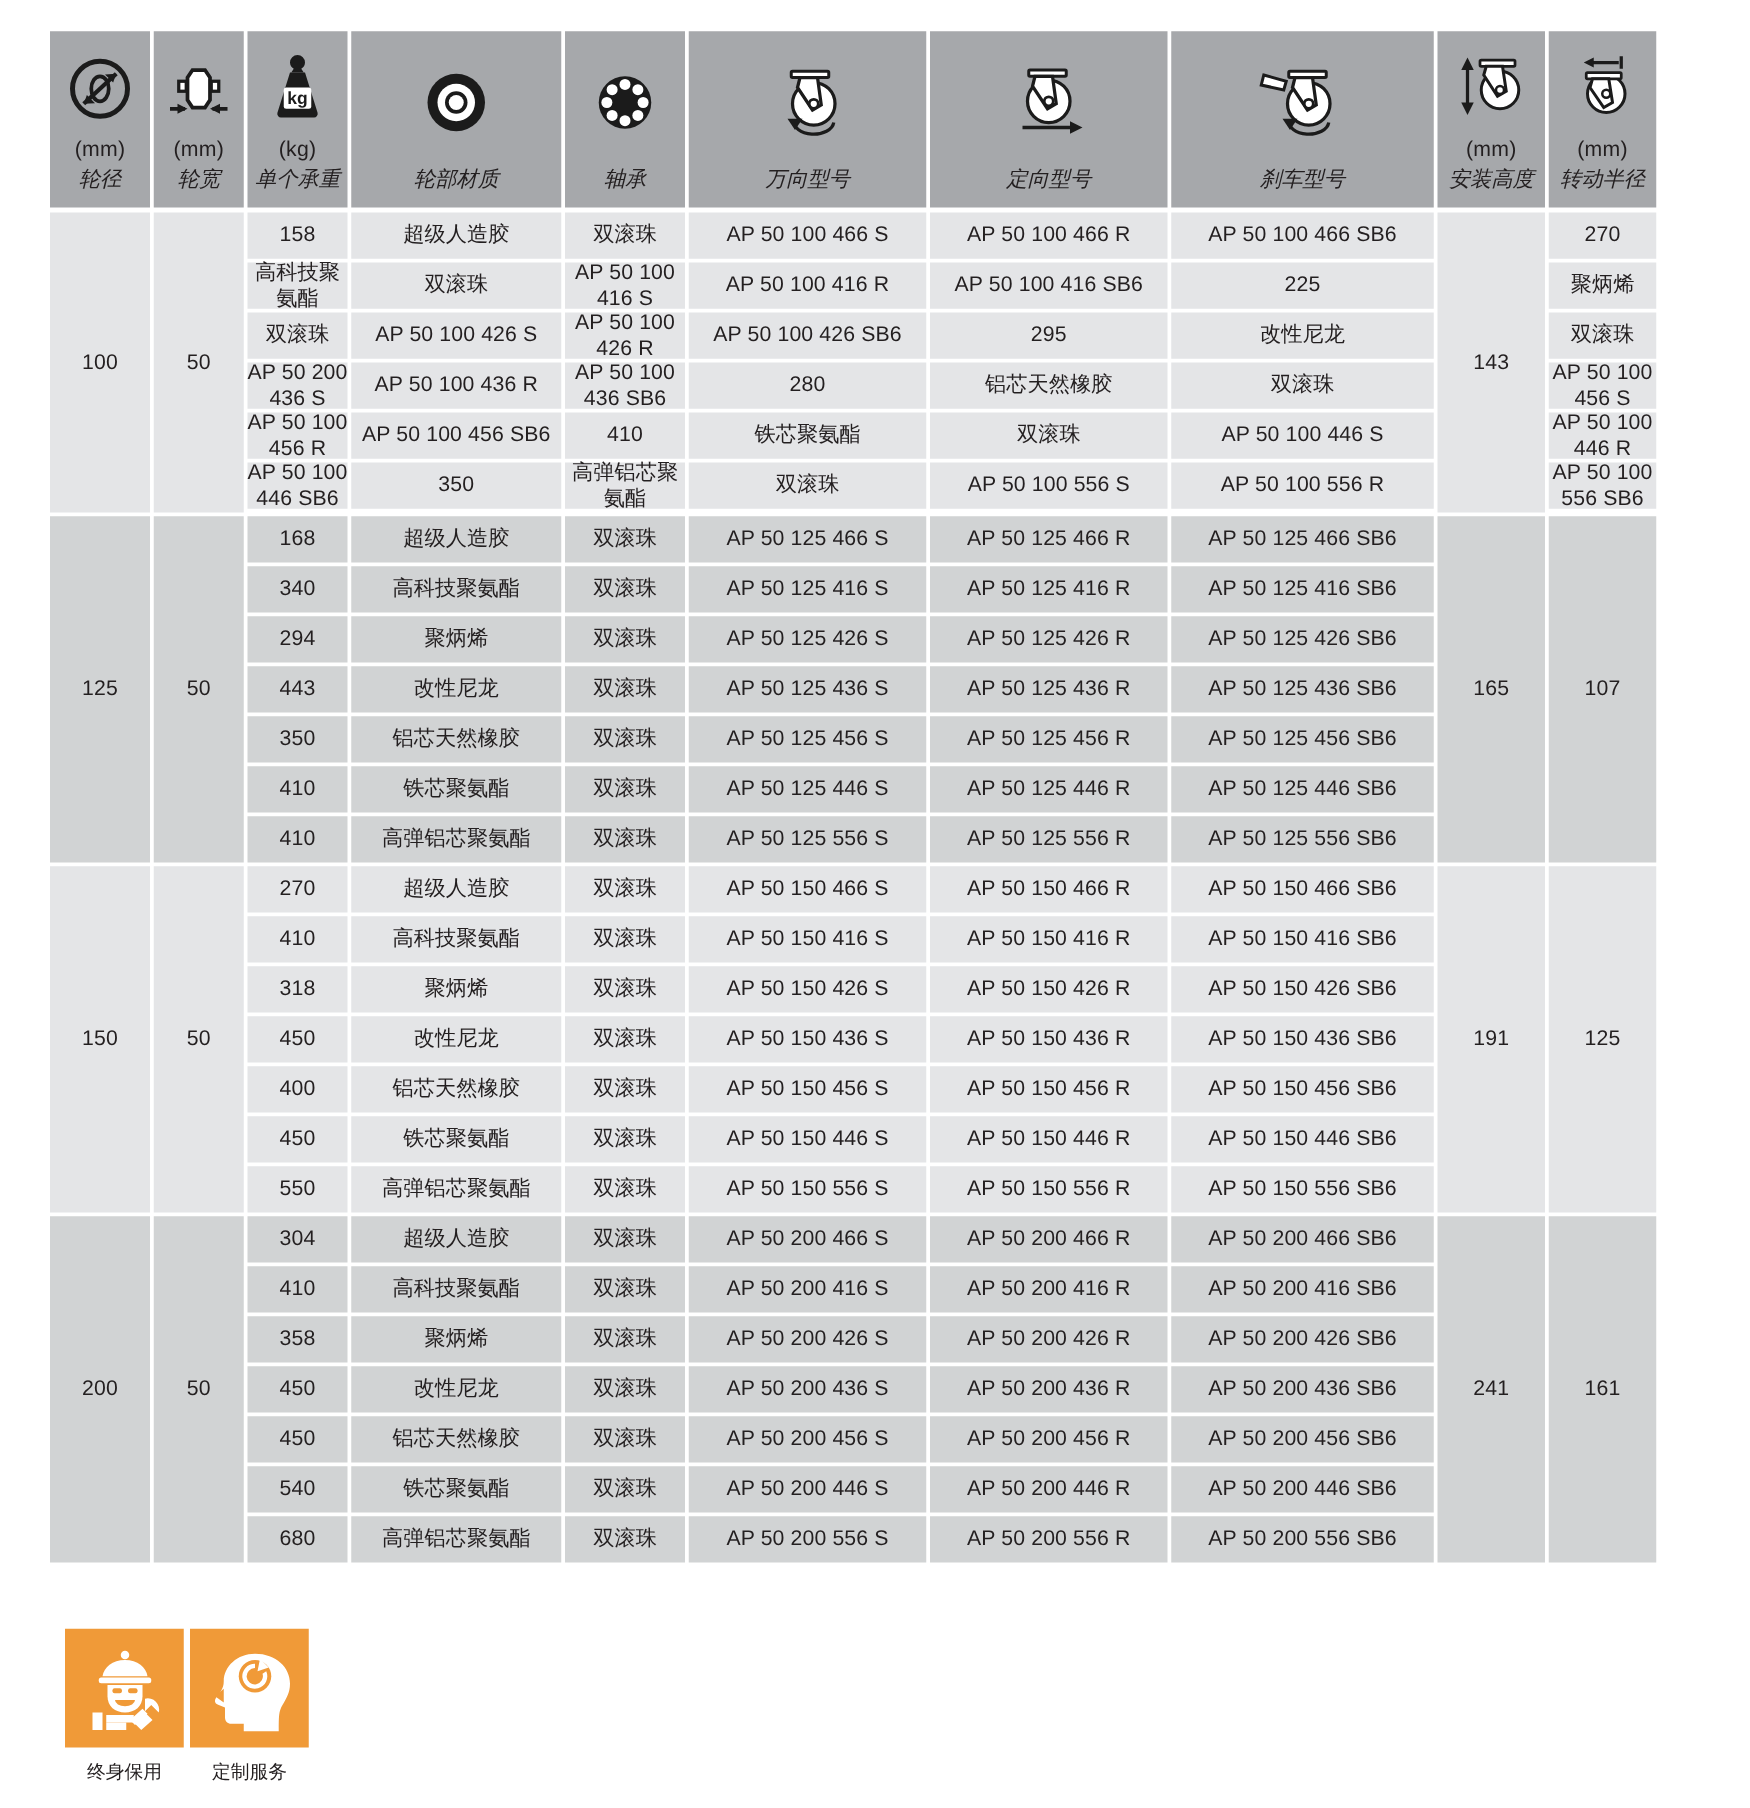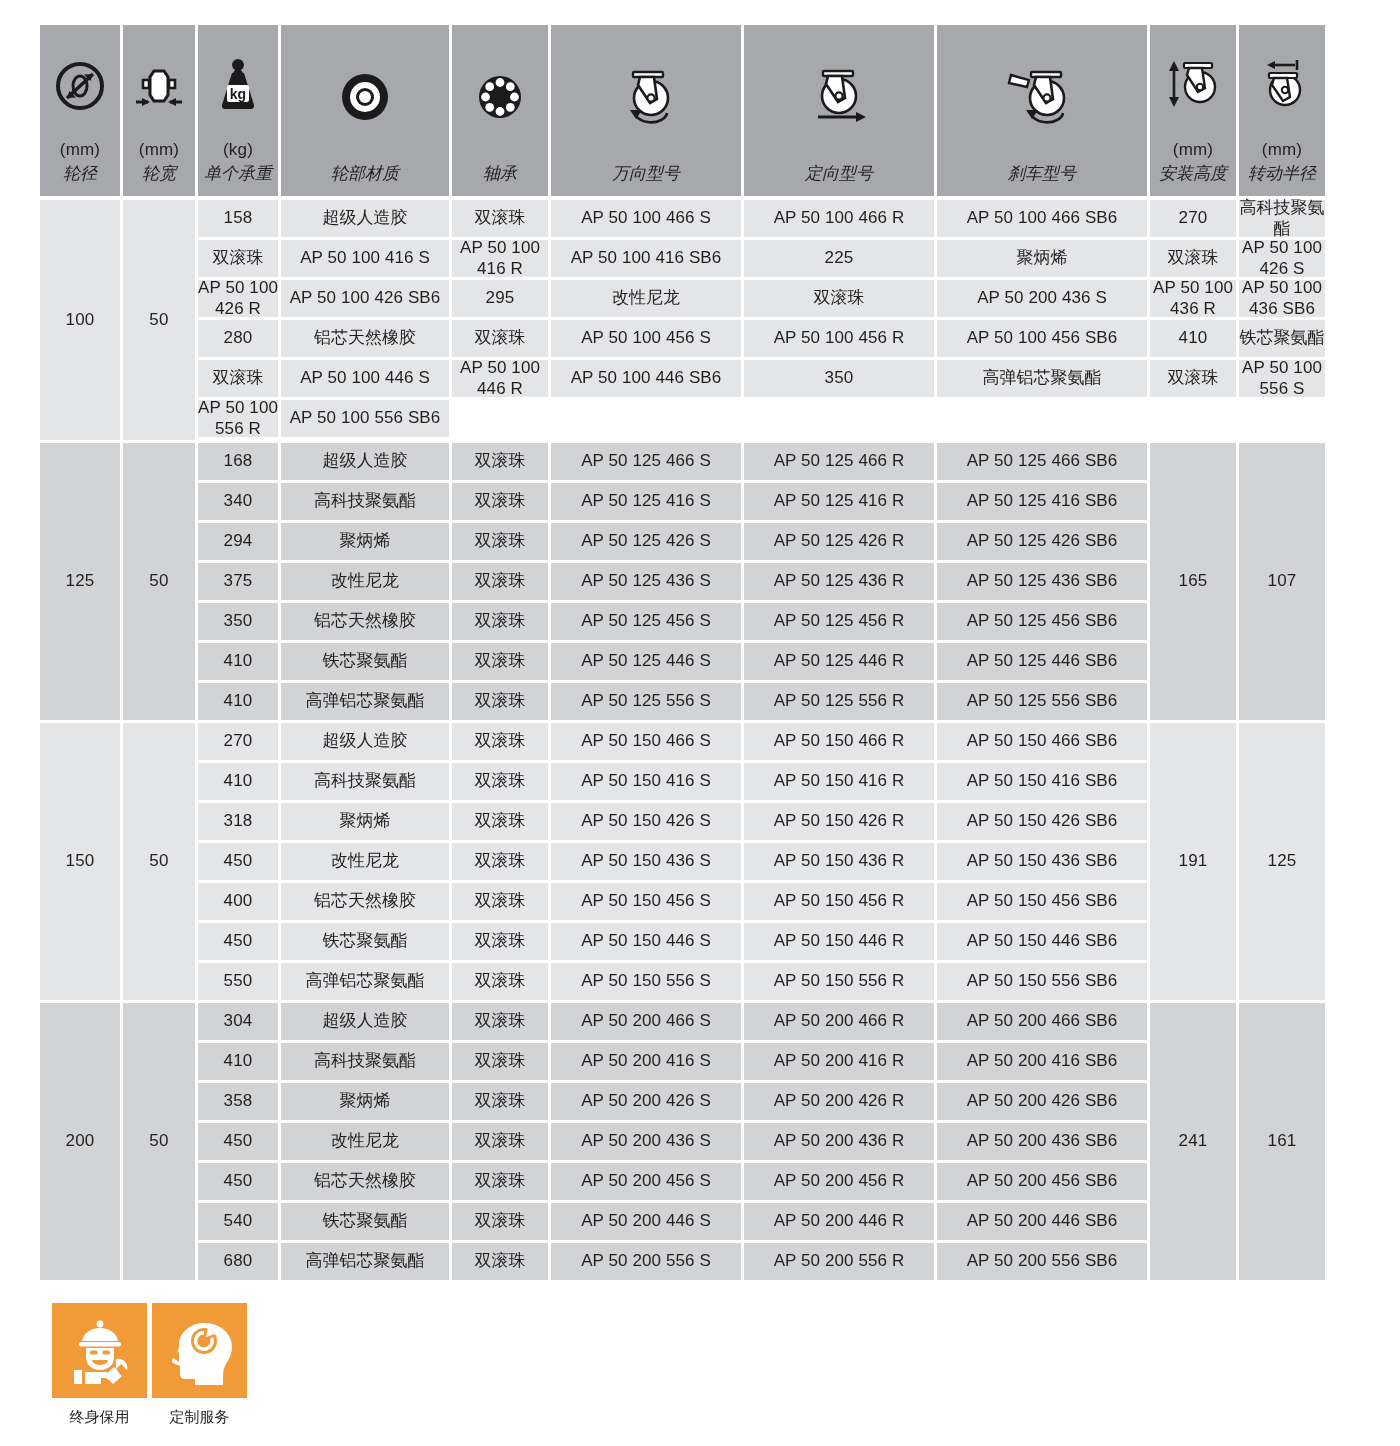--- a/index.html
+++ b/index.html
@@ -19,21 +19,21 @@
     gap: 3px 3px;
   }
 
   
   .hdr-row { margin-bottom: 4px; }
   .hcell {
     background: #a6a8ab;
     display: flex; flex-direction: column;
     align-items: center; justify-content: flex-end;
     padding: 8px 2px 10px 2px;
-    height: 171px;
+    height: 141px;
   }
   .hicon { flex: 1; display: flex; align-items: center; justify-content: center; width: 100%; }
   .hunit { font-size: 17px; color: #231f20; line-height: 1.25; letter-spacing: .2px; }
   .hlabel { font-size: 17px; color: #231f20; line-height: 1.5; white-space: nowrap; font-style: italic; }
 
   
   .block { display: grid; grid-template-columns: 80px 72px 80px 168px 96px 190px 190px 210px 86px 86px; gap: 3px; margin-bottom: 3px; }
   .cell {
     display: flex; align-items: center; justify-content: center;
     font-size: 17px; line-height: 1.2; text-align: center;
@@ -217,20 +217,21 @@
   <div id="table-body">
       <div class="block tone-a">
         <div class="cell num span7">100</div>
         <div class="cell num span7">50</div>
         <div class="cell num">158</div>
         <div class="cell ">超级人造胶</div>
         <div class="cell ">双滚珠</div>
         <div class="cell model">AP 50 100 466 S</div>
         <div class="cell model">AP 50 100 466 R</div>
         <div class="cell model">AP 50 100 466 SB6</div>
+        <div class="cell num span7">143</div>
         <div class="cell num">270</div>
         <div class="cell ">高科技聚氨酯</div>
         <div class="cell ">双滚珠</div>
         <div class="cell model">AP 50 100 416 S</div>
         <div class="cell model">AP 50 100 416 R</div>
         <div class="cell model">AP 50 100 416 SB6</div>
         <div class="cell num">225</div>
         <div class="cell ">聚炳烯</div>
         <div class="cell ">双滚珠</div>
         <div class="cell model">AP 50 100 426 S</div>
@@ -277,21 +278,21 @@
         <div class="cell ">双滚珠</div>
         <div class="cell model">AP 50 125 416 S</div>
         <div class="cell model">AP 50 125 416 R</div>
         <div class="cell model">AP 50 125 416 SB6</div>
         <div class="cell num">294</div>
         <div class="cell ">聚炳烯</div>
         <div class="cell ">双滚珠</div>
         <div class="cell model">AP 50 125 426 S</div>
         <div class="cell model">AP 50 125 426 R</div>
         <div class="cell model">AP 50 125 426 SB6</div>
-        <div class="cell num">375</div>
+        <div class="cell num">443</div>
         <div class="cell ">改性尼龙</div>
         <div class="cell ">双滚珠</div>
         <div class="cell model">AP 50 125 436 S</div>
         <div class="cell model">AP 50 125 436 R</div>
         <div class="cell model">AP 50 125 436 SB6</div>
         <div class="cell num">350</div>
         <div class="cell ">铝芯天然橡胶</div>
         <div class="cell ">双滚珠</div>
         <div class="cell model">AP 50 125 456 S</div>
         <div class="cell model">AP 50 125 456 R</div>

